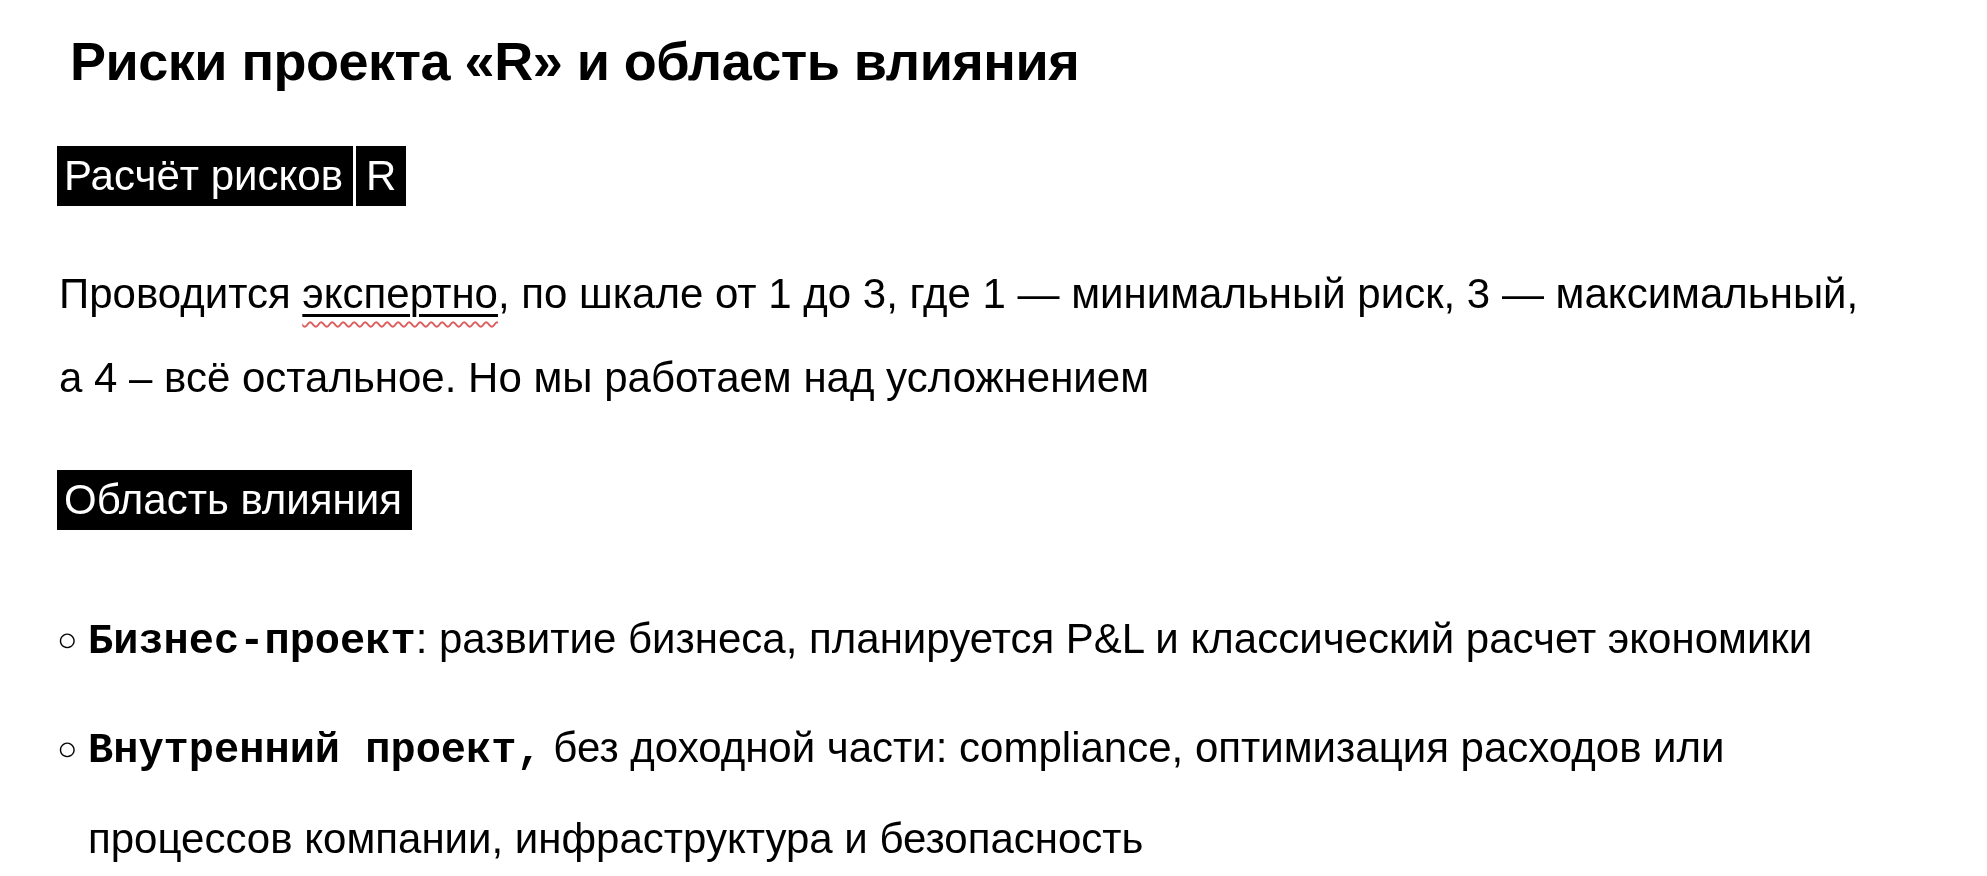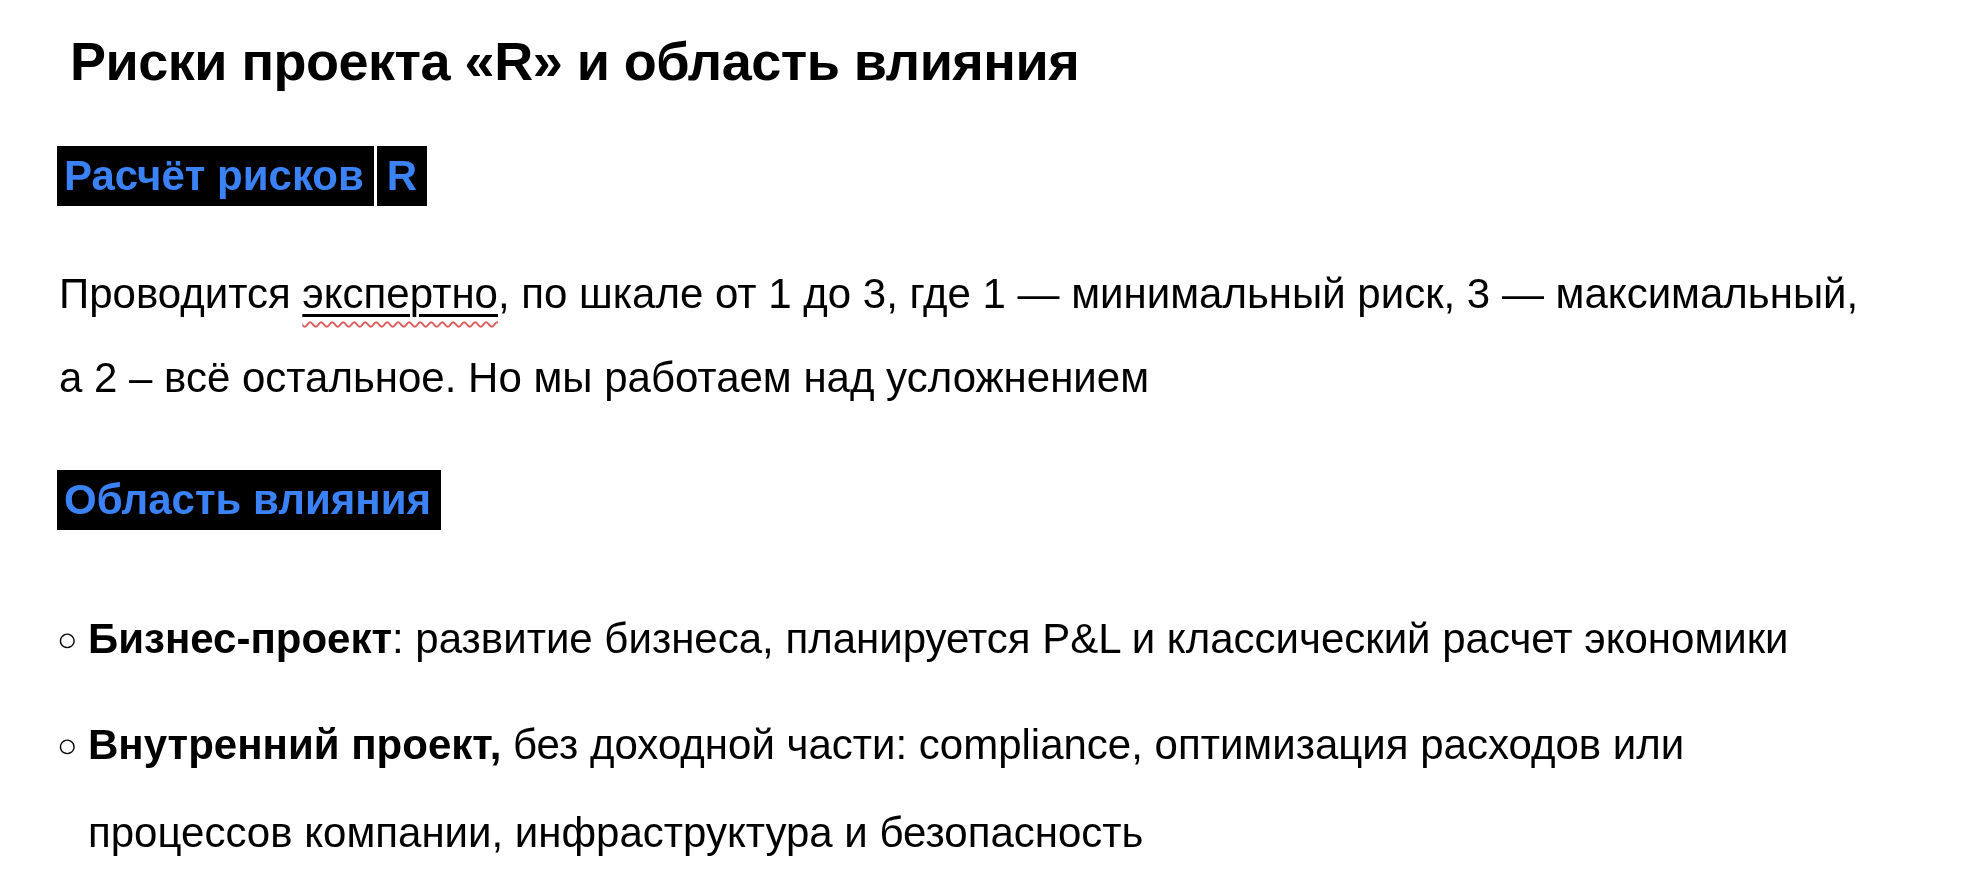--- a/index.html
+++ b/index.html
@@ -25,23 +25,23 @@
     color:#000000;
   }
 
   .hl-heading { position:absolute; white-space:nowrap; }
   .hl-heading.pos-1 { left:57px; top:146px; }
   .hl-heading.pos-2 { left:57px; top:470px; }
 
   .hl {
     display:inline-block;
     background:#000000;
-    color:#3b82f6;
+    color:#ffffff;
     font-size:42px;
-    font-weight:700;
+    font-weight:400;
     line-height:60px;
     padding:0 10px 0 7px;
     vertical-align:top;
   }
   .hl.hl-suffix { margin-left:3px; padding:0 10px; }
 
   .para {
     position:absolute;
     left:59px;
     top:252px;
@@ -77,36 +77,36 @@
   }
   .bullets li { position:relative; padding-left:31px; margin-bottom:18px; }
   .bullets .marker {
     position:absolute;
     left:0;
     top:0;
     font-size:34px;
     line-height:88px;
     color:#000000;
   }
-  .bullets b { font-weight:700; }
+  .bullets b { font-weight:700;font-family:Liberation Mono, monospace; }
 </style>
 </head>
 <body>
 
 <div class="page">
 
   <h1 class="title">Риски проекта «R» и область влияния</h1>
 
   <div class="hl-heading pos-1">
     <span class="hl">Расчёт рисков</span><span class="hl hl-suffix">R</span>
   </div>
 
   <div class="para">
     <div class="line"><span>Проводится </span><span class="u-wavy"><span class="u-black">экспертно</span></span><span>, по шкале от 1 до 3, где 1 — минимальный риск, 3 — максимальный,</span></div>
-    <div class="line">а 2 – всё остальное. Но мы работаем над усложнением</div>
+    <div class="line">а 4 – всё остальное. Но мы работаем над усложнением</div>
   </div>
 
   <div class="hl-heading pos-2">
     <span class="hl">Область влияния</span>
   </div>
 
   <ul class="bullets">
     <li>
       <span class="marker">○</span>
       <div class="content">

